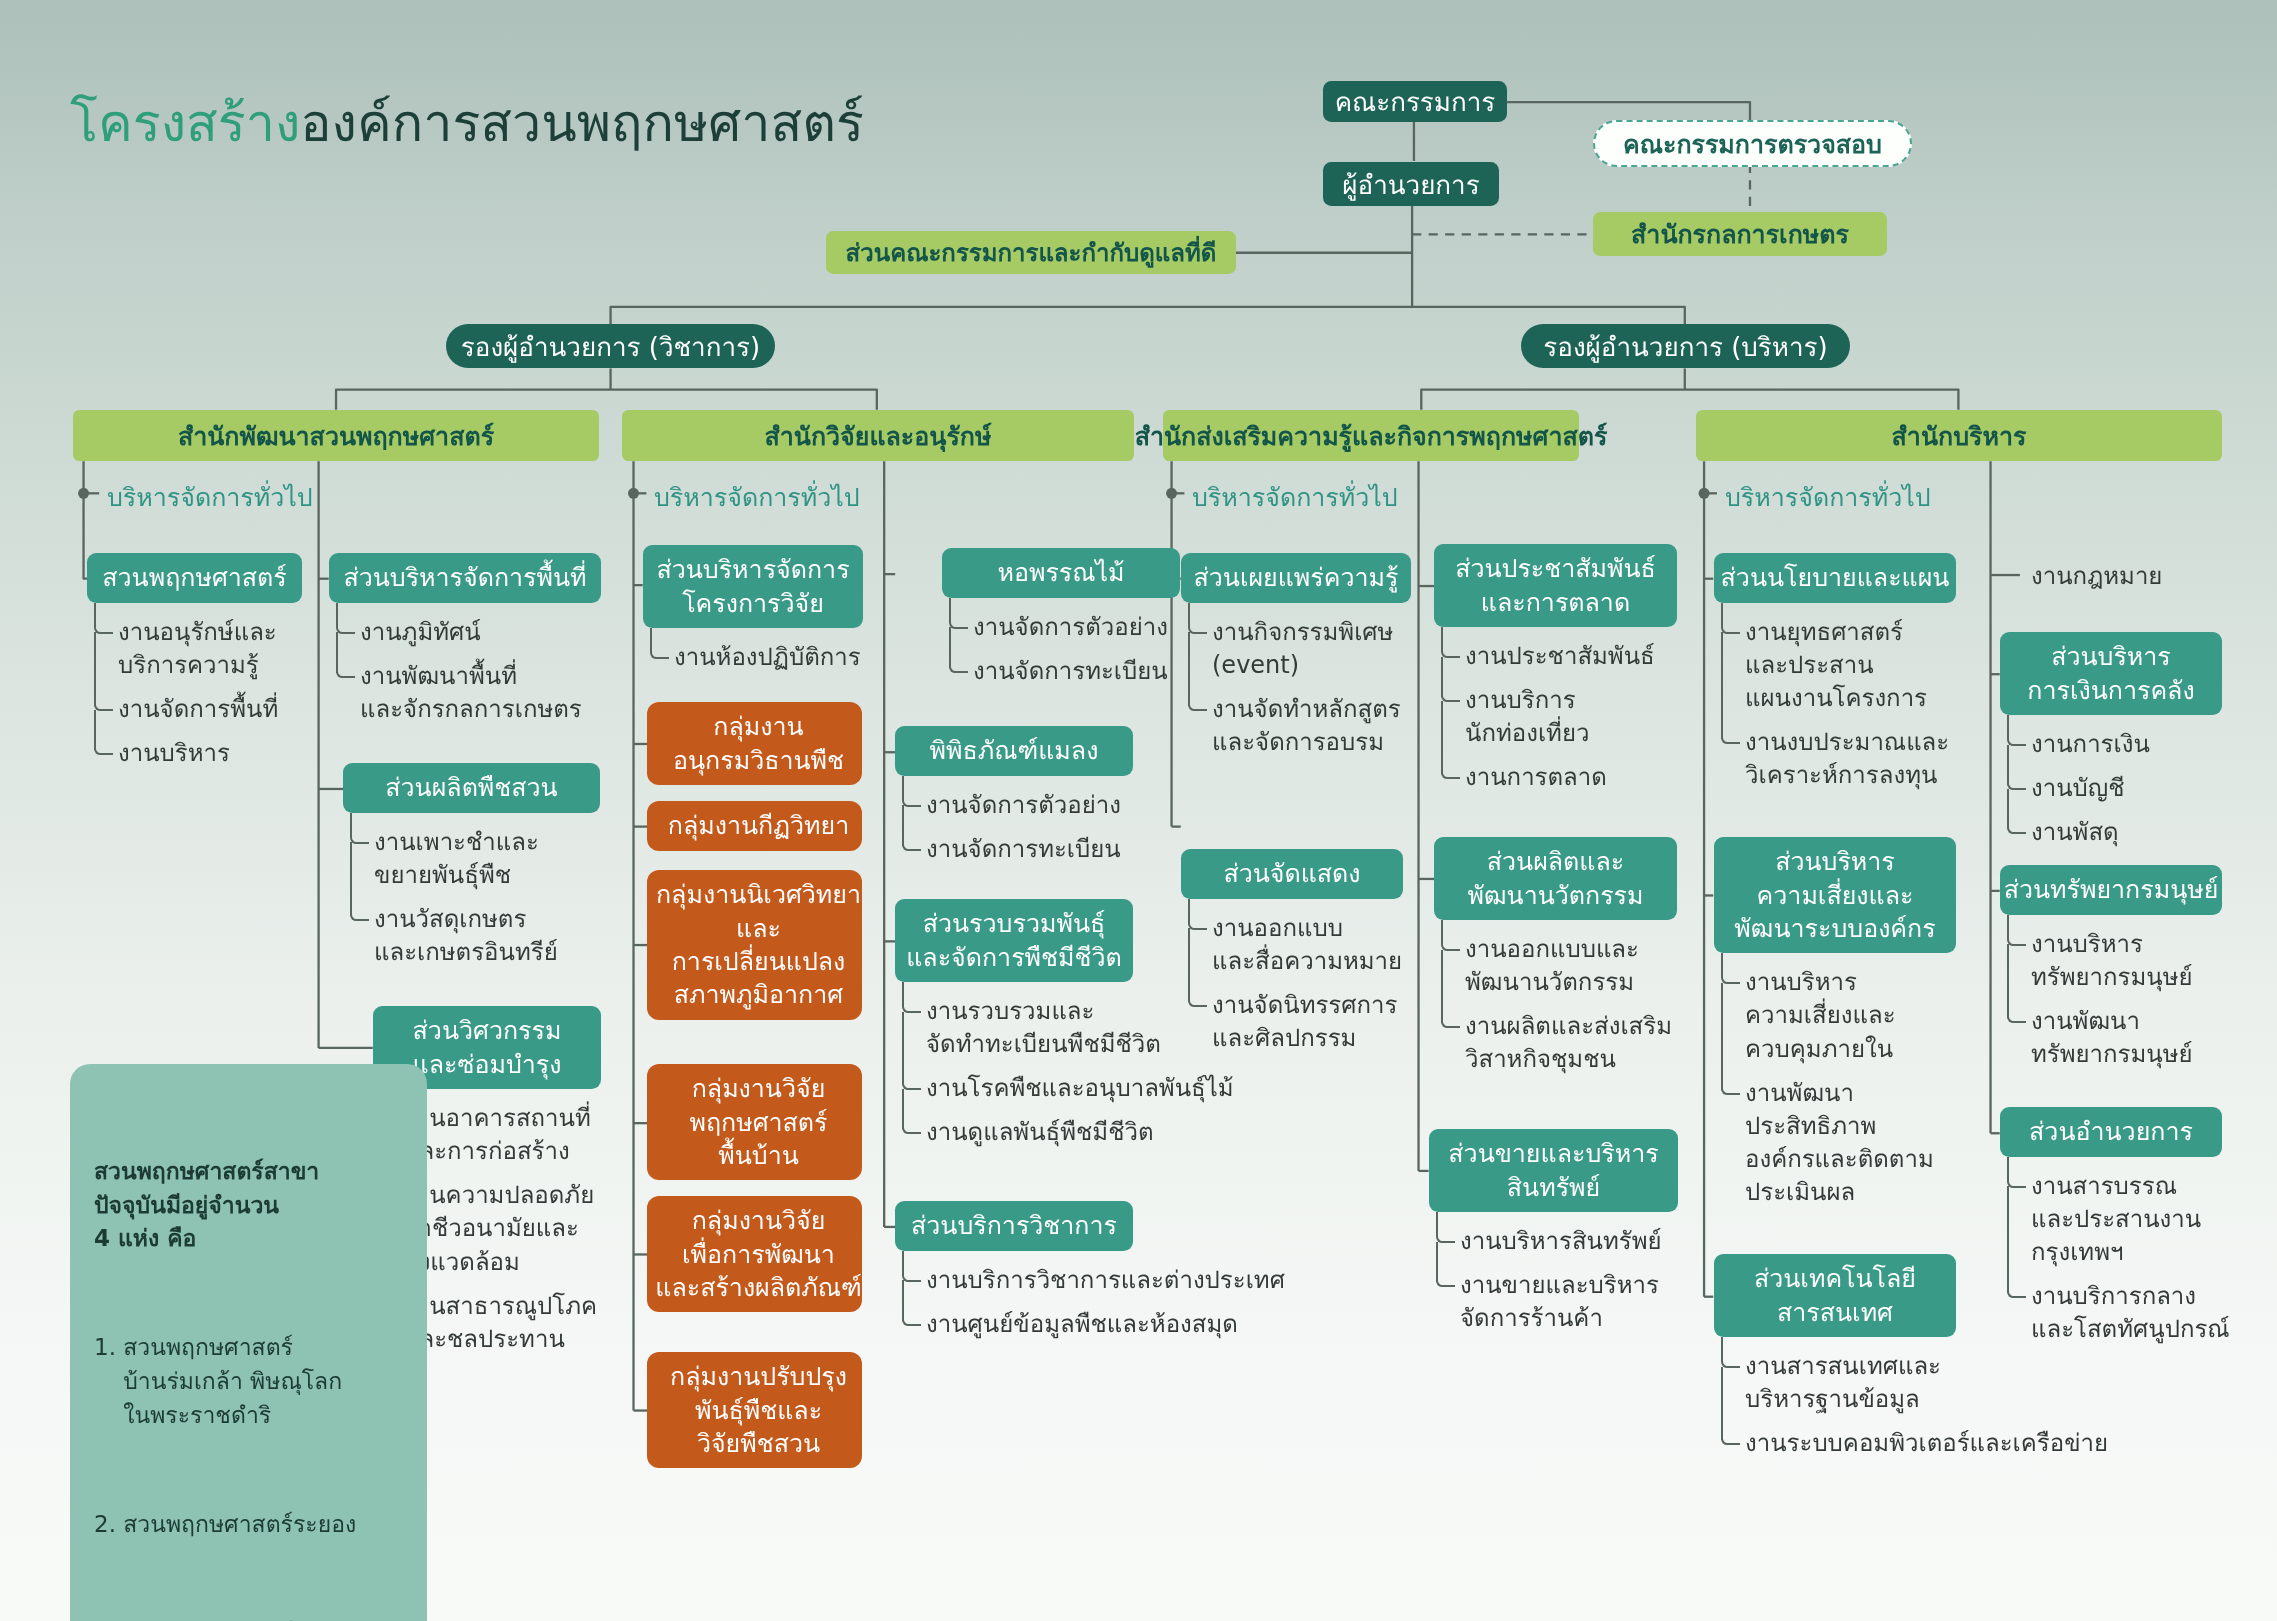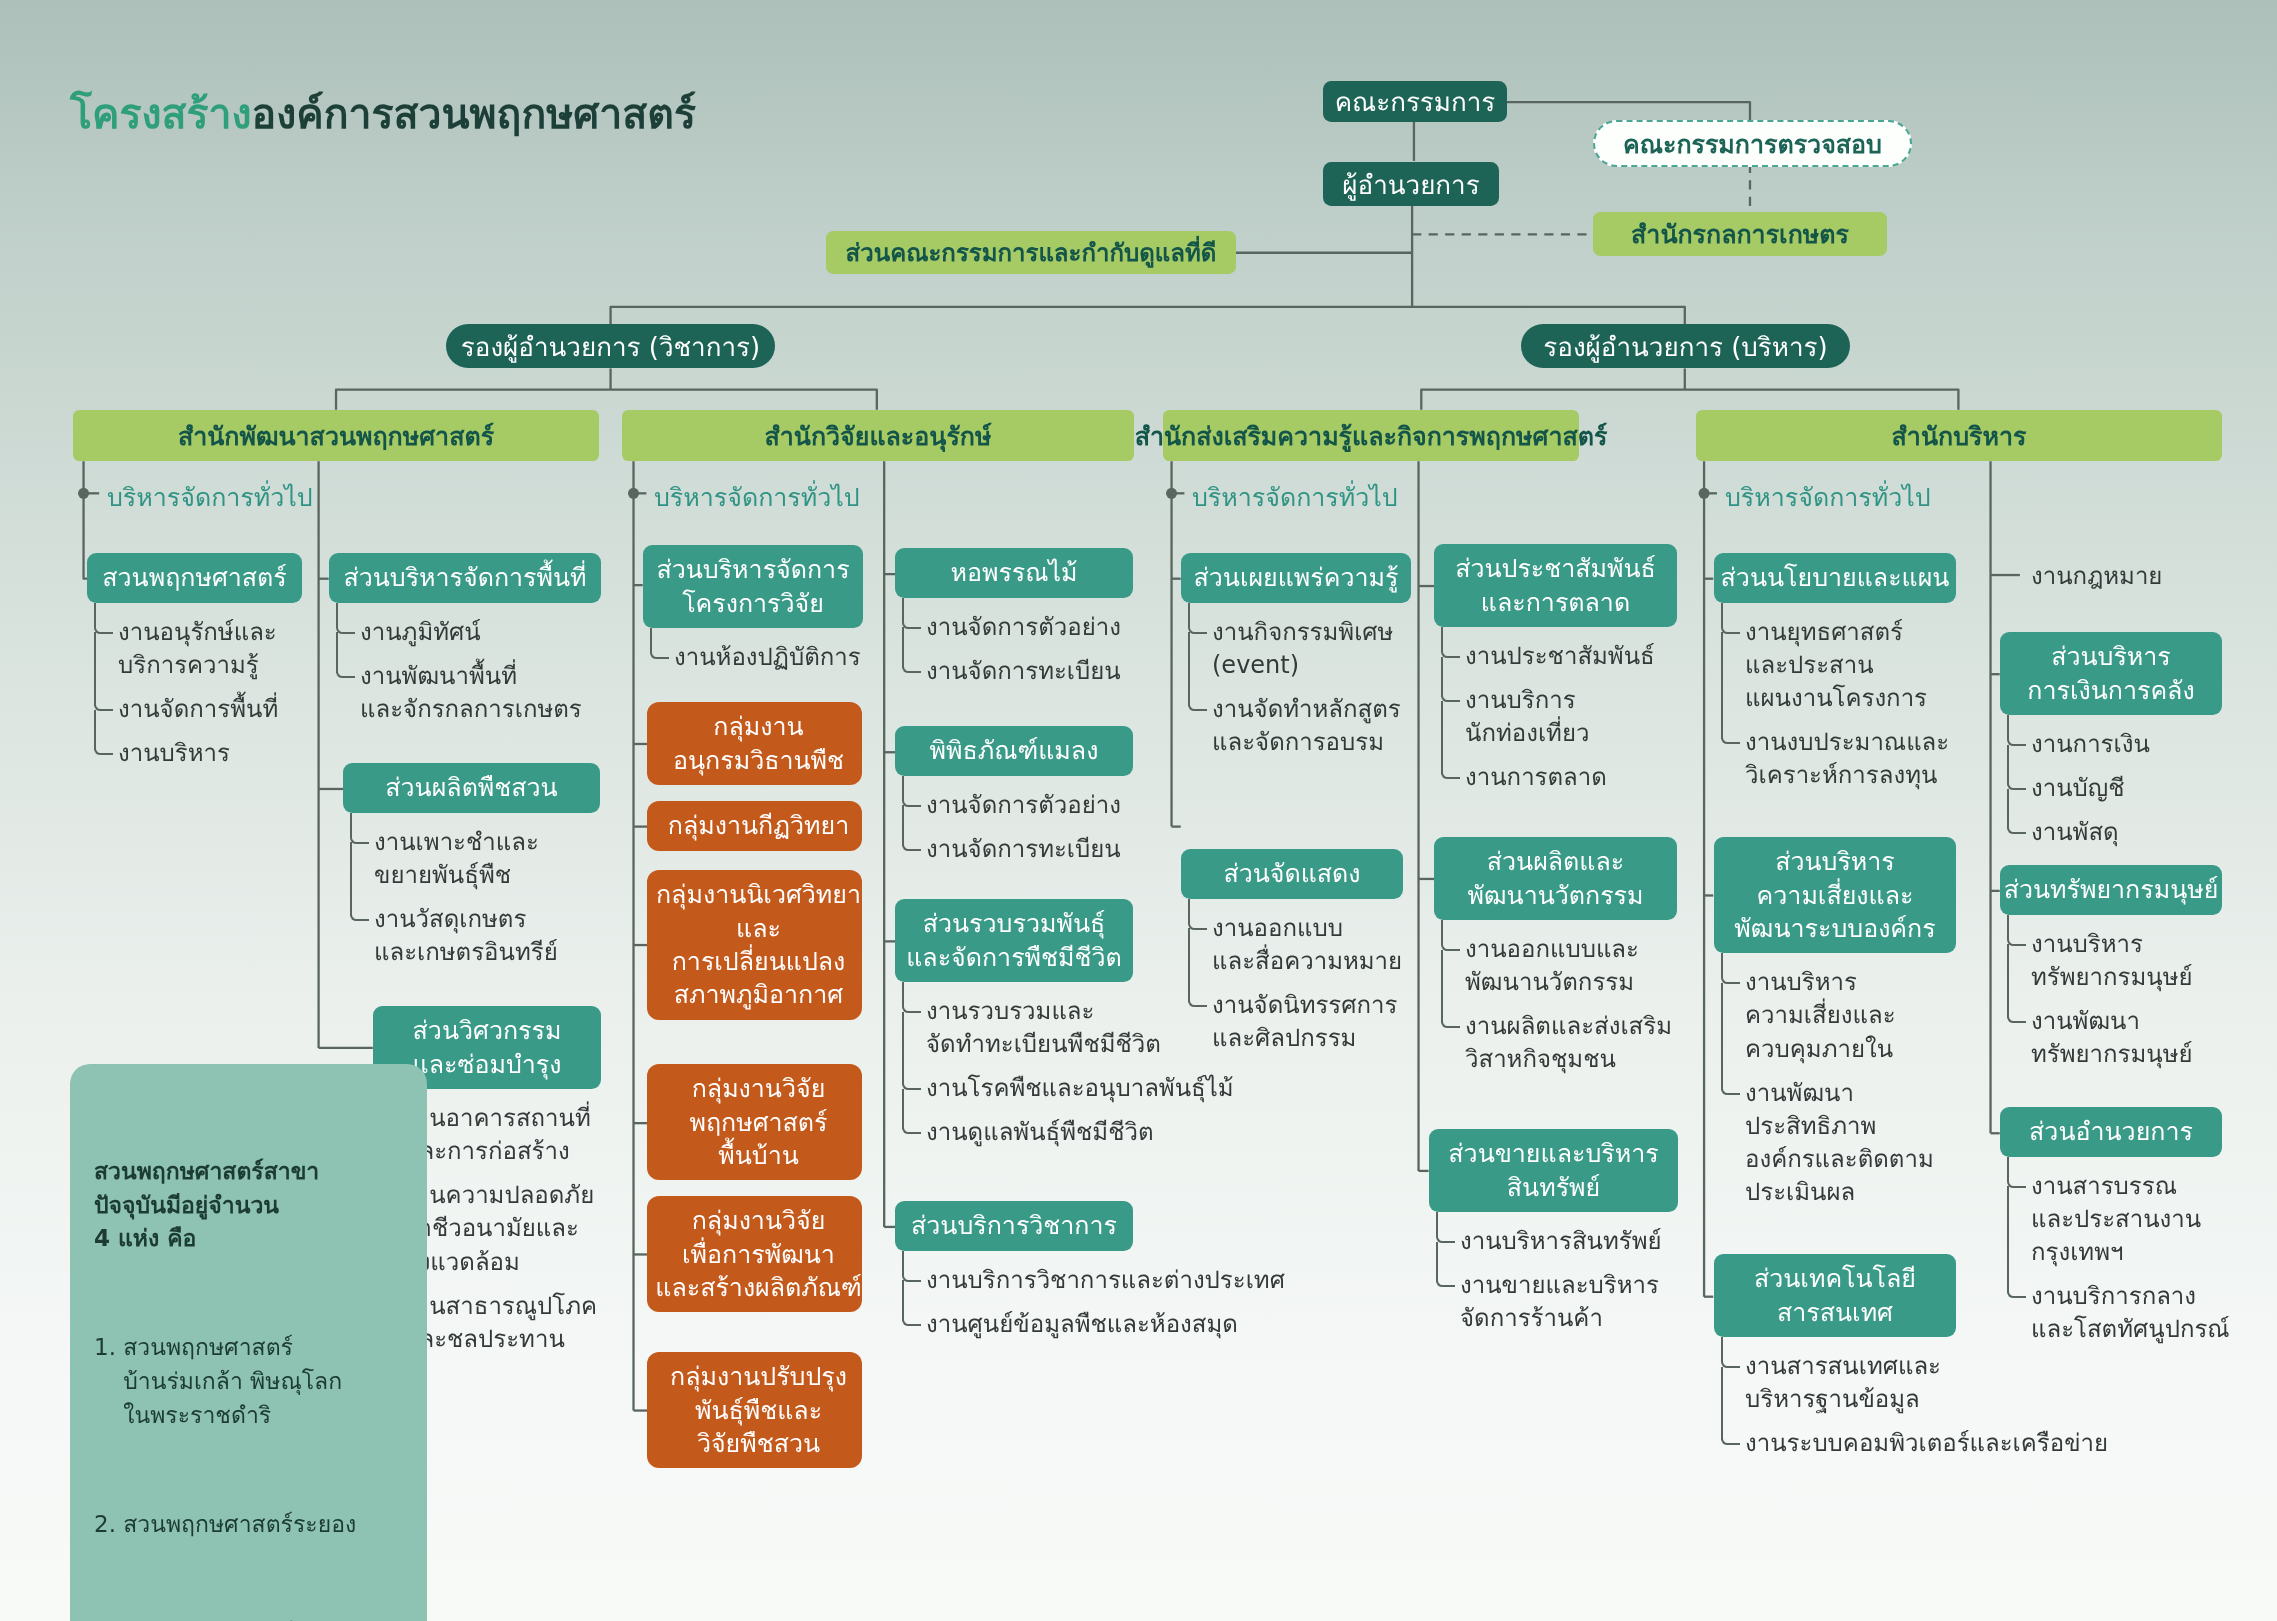--- a/index.html
+++ b/index.html
@@ -7,21 +7,21 @@
     position:relative;width:2277px;height:1622px;overflow:hidden;
     background:linear-gradient(180deg,#adc0ba 0%,#c2d1cb 16%,#d8e2dd 38%,#ebf0ed 62%,#f5f8f6 85%,#f8faf8 100%);
     font-family:"DejaVu Sans","Liberation Sans",sans-serif;color:#333a38;
   }
   .box{position:absolute;display:flex;align-items:center;justify-content:center;text-align:center;white-space:pre;}
   .dark{background:#1d6457;color:#ffffff;border-radius:8.3px;font-size:26px;font-weight:500;}
   .pill{border-radius:25px;}
   .light{background:#a6cb64;color:#14554a;font-weight:600;}
   .dashedbox{background:#fdfffd;border:2.8px dashed #49a693;color:#1d6457;border-radius:25px;font-weight:600;font-size:25px;}
   .office{background:#a6cb64;color:#14554a;font-size:25px;font-weight:600;border-radius:6.4px;}
-  .title{position:absolute;left:70px;top:81px;font-size:41px;font-weight:700;white-space:pre;}
+  .title{position:absolute;left:70px;top:81px;font-size:52px;font-weight:400;white-space:pre;}
   .title .hl{color:#2f9e7b;}
   .title .rest{color:#1c3f38;}
   .group{position:absolute;}
   .hbox{
     background:#3a9a88;color:#fff;border-radius:9.2px;padding:8.3px 11px;
     font-size:25px;line-height:1.33;font-weight:500;
     display:flex;align-items:center;justify-content:center;text-align:center;white-space:pre;min-height:33px;
   }
   .hbox.orange{background:#c4591c;border-radius:12px;padding-left:19px;}
   .sublist{list-style:none;margin:13px 0 0 0;padding:0;}
@@ -221,21 +221,21 @@
     <div class="hbox orange">กลุ่มงานวิจัย
 เพื่อการพัฒนา
 และสร้างผลิตภัณฑ์</div>
   </div>
   <div class="group" style="left:647px;top:1352px;width:215px;">
     <div class="hbox orange">กลุ่มงานปรับปรุง
 พันธุ์พืชและ
 วิจัยพืชสวน</div>
   </div>
 
-  <div class="group" style="left:895px;top:548px;width:238px;">
+  <div class="group" style="left:942px;top:548px;width:238px;">
     <div class="hbox">หอพรรณไม้</div>
     <ul class="sublist">
       <li>งานจัดการตัวอย่าง</li>
       <li>งานจัดการทะเบียน</li>
     </ul>
   </div>
 
   <div class="group" style="left:895px;top:726px;width:238px;">
     <div class="hbox">พิพิธภัณฑ์แมลง</div>
     <ul class="sublist">

